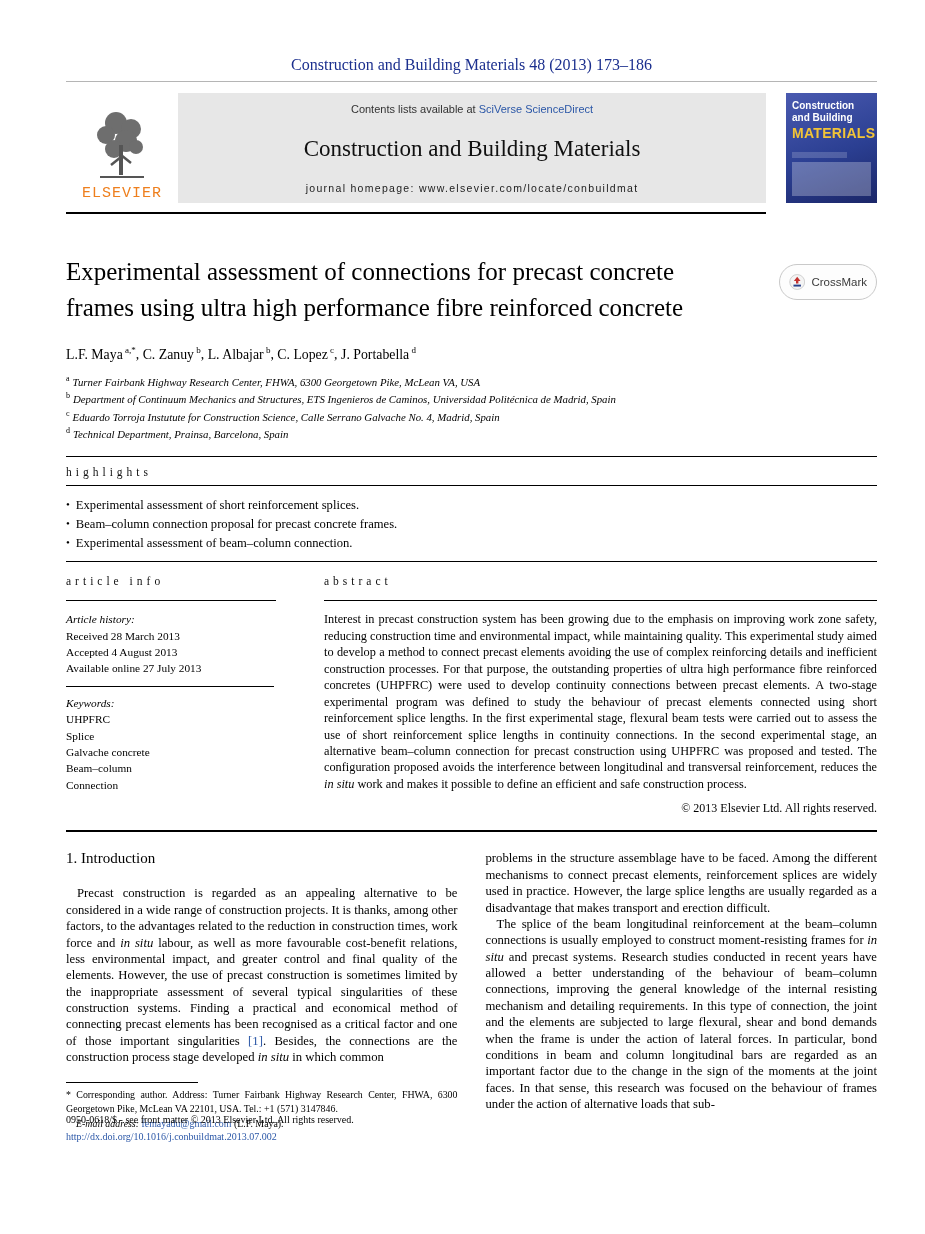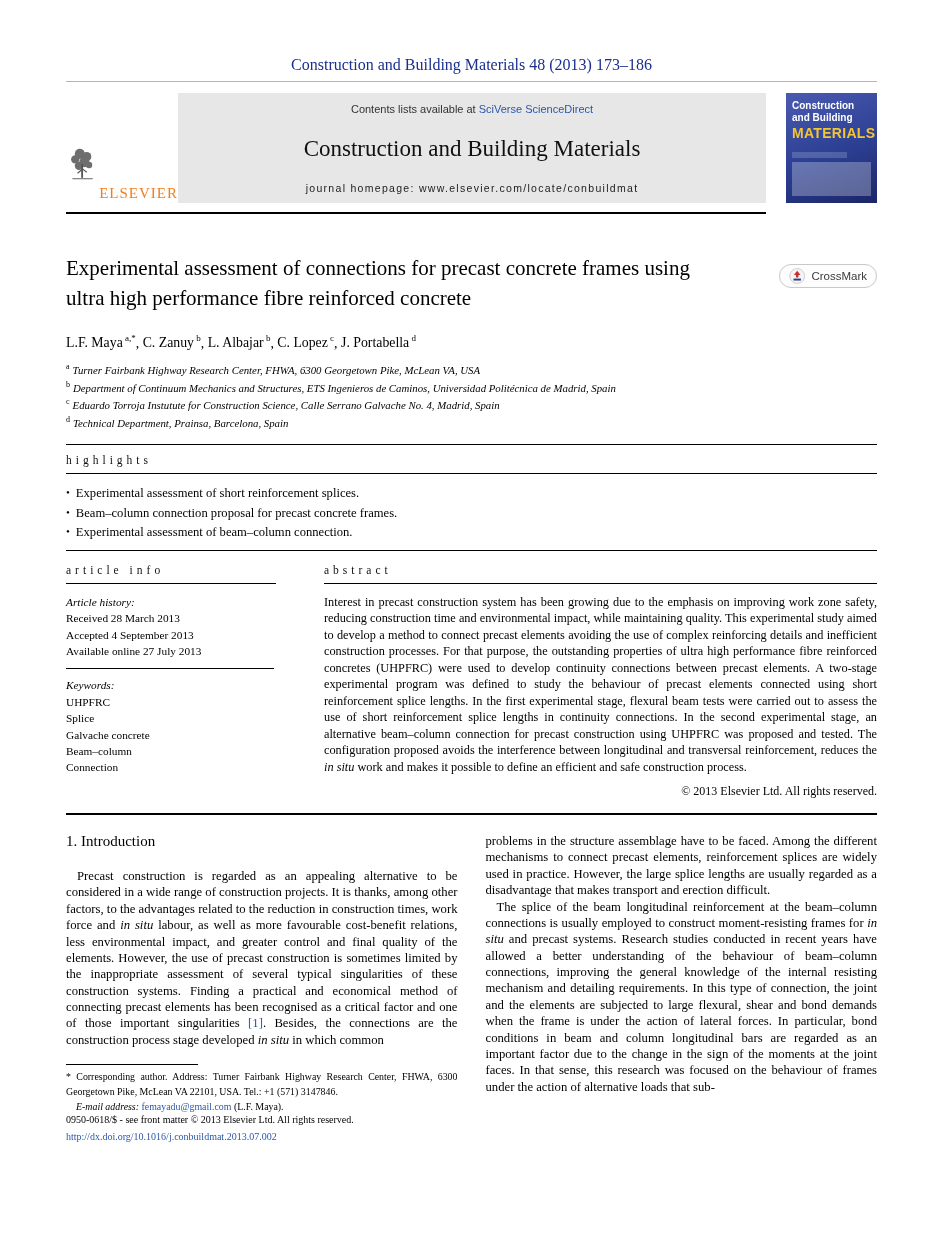--- a/index.html
+++ b/index.html
@@ -9,61 +9,61 @@
     -webkit-font-smoothing:antialiased;
   }
   .page{width:811px;margin-left:66px;position:relative;}
 
   
   .cite{padding-top:56px;text-align:center;font-size:16px;color:#1b2f8e;}
   .cite-rule{border-top:1px solid #b5b5b5;margin-top:7px;}
 
   
   .header{display:flex;margin-top:11px;height:110px;}
-  .logo-col{width:112px;display:flex;flex-direction:row;align-items:flex-end;justify-content:flex-end;padding-bottom:1px;}
+  .logo-col{width:112px;display:flex;flex-direction:column;align-items:center;justify-content:flex-end;padding-bottom:1px;font-family:Liberation Mono, monospace;}
   .els-word{color:#ee7f1d;font-size:15px;letter-spacing:1px;margin-top:2px;}
   .gray-box{flex:1;background:#e7e7e7;margin-right:20px;display:flex;flex-direction:column;align-items:center;justify-content:space-between;padding:10px 0 9px;box-sizing:border-box;}
   .contents-line{font-family:"Liberation Sans",sans-serif;font-size:11px;color:#333;}
   .sd-link{color:#2b57a7;text-decoration:none;cursor:pointer;}
   .jtitle{font-size:23px;color:#101010;}
   .homepage{font-family:"Liberation Sans",sans-serif;font-size:10.5px;letter-spacing:1.3px;color:#1c1c1c;}
   .homepage a{color:#1c1c1c;text-decoration:none;cursor:pointer;}
   .cover{width:91px;height:110px;box-sizing:border-box;padding:7px 6px;position:relative;
     background:linear-gradient(160deg,#4a5ab0 0%,#2b3f92 55%,#1b2668 100%);
     font-family:"Liberation Sans",sans-serif;cursor:pointer;}
   .cover .cv1{color:#ffffff;font-size:10px;font-weight:bold;line-height:1.2;}
   .cover .cv3{color:#f2c437;font-size:14px;font-weight:800;letter-spacing:.3px;line-height:1.3;}
   .cover .band{position:absolute;left:6px;right:6px;bottom:7px;height:34px;background:rgba(255,255,255,.28);}
   .cover .band2{position:absolute;left:6px;right:30px;bottom:45px;height:6px;background:rgba(255,255,255,.18);}
   .thick-rule{border-top:2.5px solid #000;width:700px;margin-top:9px;}
 
   
   .title-row{display:flex;margin-top:40px;}
-  h1{font-size:21px;font-weight:normal;line-height:1.42;width:660px;margin:0;}
-  .crossmark{margin-left:auto;margin-top:10px;width:98px;height:24px;border:1px solid #c9c9c9;border-radius:18px;
+  h1{font-size:25px;font-weight:normal;line-height:1.42;width:660px;margin:0;}
+  .crossmark{margin-left:auto;margin-top:10px;width:98px;height:36px;border:1px solid #c9c9c9;border-radius:18px;
     display:flex;align-items:center;gap:6px;padding:0 9px;box-sizing:border-box;background:#fdfdfd;cursor:pointer;flex-shrink:0;}
   .cm-text{font-family:"Liberation Sans",sans-serif;font-size:11.5px;color:#3a3a3a;}
 
   
   .authors{margin-top:20px;font-size:13.8px;}
   .authors sup{font-size:9px;}
   .affils{margin-top:10px;}
   .affil{font-size:10.8px;font-style:italic;line-height:1.48;}
   .affil sup{font-style:normal;font-size:8px;margin-right:3px;}
 
   
   .rule-thin{border-top:1px solid #000;}
   .mini-head{font-size:11.5px;letter-spacing:4px;margin:9px 0 7px;color:#111;}
   .hl-list{margin:10px 0 8px;}
   .hl-item{font-size:12.6px;line-height:1.52;}
   .hl-item::before{content:"•";margin-right:6px;font-size:11px;position:relative;top:-1px;}
 
   
   .ia-section{margin-top:8px;border-top:1px solid #000;padding-top:13px;display:grid;grid-template-columns:210px 1fr;column-gap:48px;}
-  .ia-head{font-size:11.5px;letter-spacing:4px;border-bottom:1px solid #000;padding-bottom:7px;margin-bottom:10px;color:#111;}
+  .ia-head{font-size:11.5px;letter-spacing:4px;border-bottom:1px solid #000;padding-bottom:13px;margin-bottom:10px;color:#111;}
   .info-content{font-size:11.3px;line-height:1.45;}
   .info-label{font-style:italic;}
   .kw-divider{border-top:1px solid #000;margin:9px 0 8px;width:208px;}
   .abstract-text{font-size:12.3px;line-height:1.34;text-align:justify;}
   .copyright{text-align:right;font-size:12px;margin-top:9px;}
   .ia-bottom{border-top:2.5px solid #000;margin-top:14px;}
 
   
   .body-grid{display:grid;grid-template-columns:1fr 1fr;column-gap:28px;margin-top:18px;}
   .sec-head{font-size:15px;font-weight:normal;margin:0 0 18px;}
@@ -158,21 +158,21 @@
       <div class="hl-item">Experimental assessment of beam–column connection.</div>
     </div>
 
   <div class="ia-section">
     <div>
       <div class="ia-head">article info</div>
       <div class="info-content">
         <div class="info-label">Article history:</div>
         <div id="history-lines">
             <div>Received 28 March 2013</div>
-            <div>Accepted 4 September 2013</div>
+            <div>Accepted 4 August 2013</div>
             <div>Available online 27 July 2013</div>
           </div>
         <div class="kw-divider"></div>
         <div class="info-label">Keywords:</div>
         <div id="keyword-lines">
             <div>UHPFRC</div>
             <div>Splice</div>
             <div>Galvache concrete</div>
             <div>Beam–column</div>
             <div>Connection</div>

